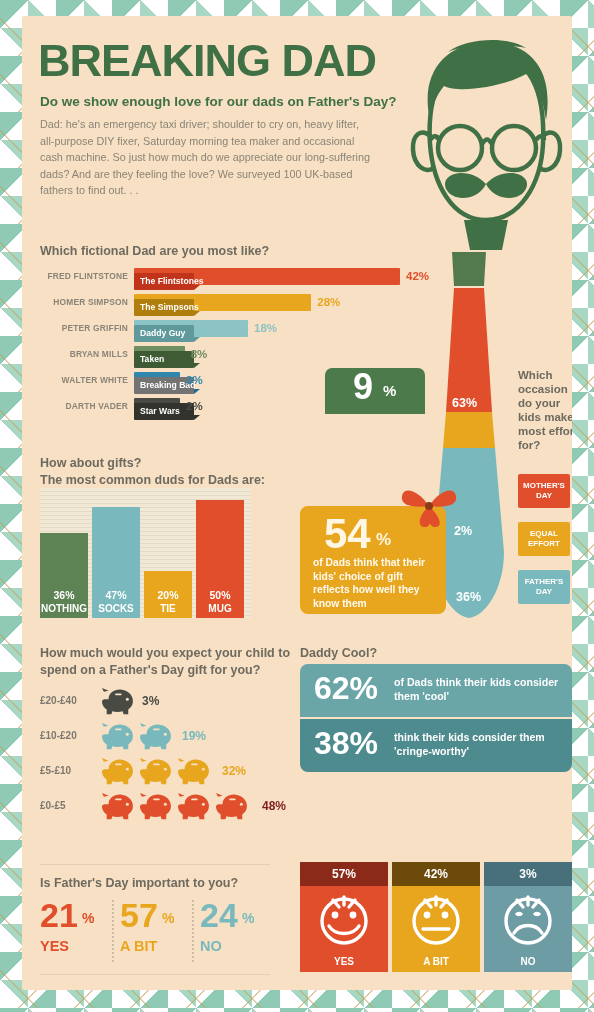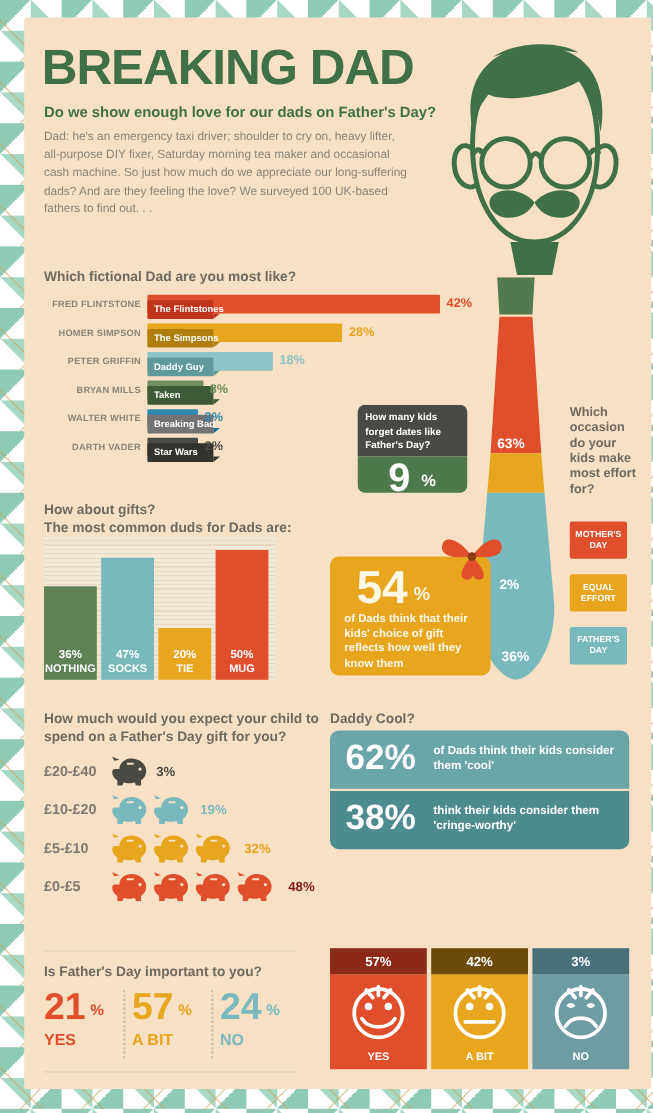--- a/index.html
+++ b/index.html
@@ -27,21 +27,20 @@
       repeating-linear-gradient(-45deg, transparent 0 26px, rgba(196,160,90,.55) 26px 27px, transparent 27px 56px);
     background-size:56px 56px;
   }
 
   
   #card{
     position:absolute;left:22px;top:16px;width:550px;height:974px;
     background:#f7e0c3;
     border-radius:2px;
     overflow:hidden;
-    padding-left:20px;
   }
   #card-inner{position:absolute;inset:0;}
 
   
   .title{
     position:absolute;left:16px;top:22px;
     font-size:45px;font-weight:bold;letter-spacing:-1px;
     color:#3f7046;line-height:1;
     font-family:"Liberation Sans", sans-serif;
   }
@@ -121,21 +120,21 @@
   #ff-pc{position:absolute;left:76px;top:24px;color:#fff7e3;font-size:17px;font-weight:bold;}
   #ff-txt{position:absolute;left:13px;top:50px;width:124px;color:#fffaf0;
           font-size:10.3px;font-weight:bold;line-height:13.5px;}
   #bow{position:absolute;left:378px;top:468px;width:58px;height:44px;}
 
   
   #spend-h1{left:18px;top:630px;}
   #spend-h2{left:18px;top:647px;}
   #spend{position:absolute;left:18px;top:668px;width:240px;height:145px;}
   .srow{position:absolute;left:0;width:240px;height:34px;}
-  .slab{position:absolute;left:0;width:52px;text-align:left;font-size:13px;
+  .slab{position:absolute;left:0;width:52px;text-align:left;font-size:10px;
         font-weight:bold;color:#7d7870;line-height:34px;}
   .pigs{position:absolute;left:58px;top:2px;height:30px;}
   .pig{display:inline-block;width:38px;height:30px;vertical-align:top;}
   .spct{position:absolute;font-size:12px;font-weight:bold;line-height:34px;}
 
   
   #dc-h{left:278px;top:630px;}
   #dc{position:absolute;left:278px;top:648px;width:272px;height:110px;}
   .dcrow{position:absolute;left:0;width:272px;height:53px;}
   .dcnum{position:absolute;left:14px;top:6px;color:#fff;font-size:32px;font-weight:bold;}
@@ -248,21 +247,20 @@
         <div class="brow" style="top: 130px;">
           <div class="bname">DARTH VADER</div>
           <div class="bbar" style="width: 46px; background: rgb(74, 74, 68);"></div>
           <div class="btag" style="width: 60px; background: rgb(51, 51, 46); top: 5px;">Star Wars</div>
           <div class="bfold" style="left: 156px; top: 17px; border-width: 5px 6px 0px 0px; border-color: rgb(51, 51, 46) transparent transparent;"></div>
           <div class="bpct" style="left: 148px; color: rgb(74, 74, 68);">2%</div>
         </div>
       </div>
 
   <div id="forget">
-    <div id="forget-head">How many kids forget dates like Father's Day?</div>
     <div id="forget-body">
       <div id="forget-num">9</div>
       <div id="forget-pc">%</div>
     </div>
   </div>
 
   <div id="occ-h">Which occasion do your kids make most effort for?</div>
   <div id="occ-legend">
         <div class="occ-box" style="top: 458px; background: rgb(224, 78, 43);">MOTHER'S DAY</div>
         <div class="occ-box" style="top: 506px; background: rgb(232, 166, 30);">EQUAL EFFORT</div>

